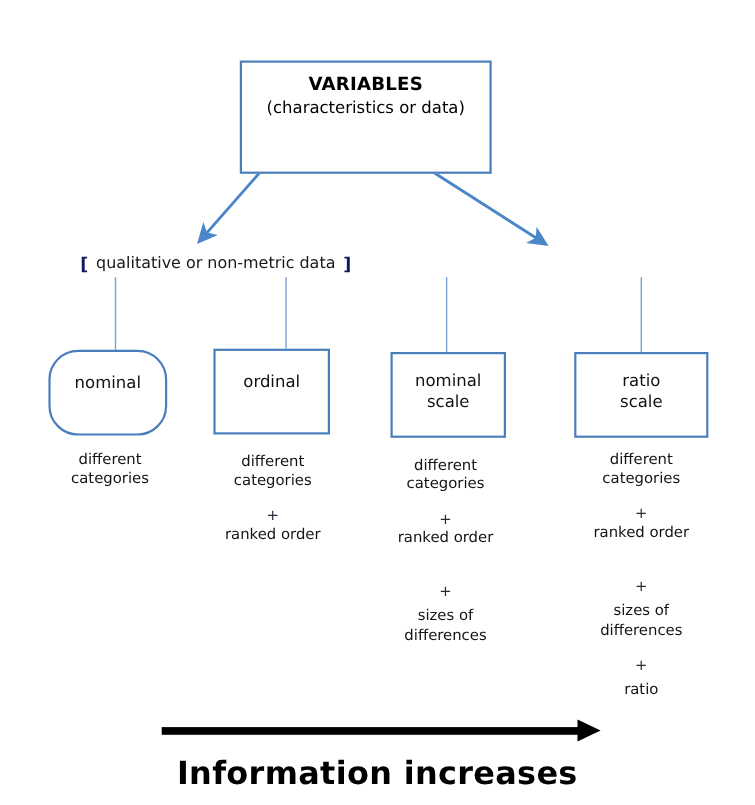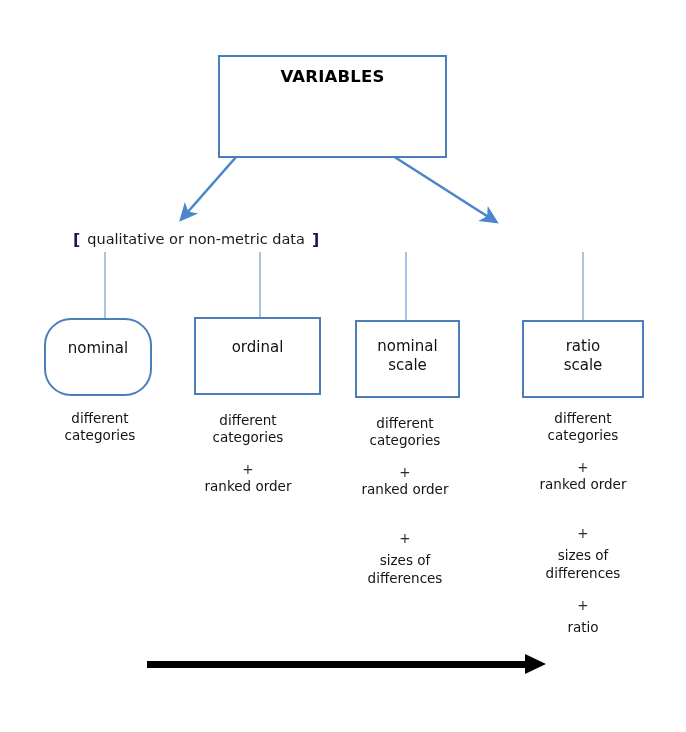--- a/index.html
+++ b/index.html
@@ -145,32 +145,33 @@
     <line x1="368" y1="140" x2="490" y2="218" stroke="#4a86c8" stroke-width="2.6" marker-end="url(#bluehead)"></line>
 
     <line x1="105" y1="252" x2="105" y2="318" stroke="#7ba3d0" stroke-width="1.3"></line>
     <line x1="260" y1="252" x2="260" y2="317" stroke="#7ba3d0" stroke-width="1.3"></line>
     <line x1="406" y1="252" x2="406" y2="320" stroke="#7ba3d0" stroke-width="1.3"></line>
     <line x1="583" y1="252" x2="583" y2="320" stroke="#7ba3d0" stroke-width="1.3"></line>
   </svg>
 
   <div class="node-box root-box">
     <div class="root-title">VARIABLES</div>
+    <div class="root-sub">(characteristics or data)</div>
   </div>
 
   <div class="group-label" style="left:55px; top:230px;">
     <span class="bracket">[</span><span class="group-text">qualitative or non-metric data</span><span class="bracket">]</span>
   </div>
 
 
   <div class="node-box leaf-box" style="left:44px; top:318px; width:108px; height:78px;border-radius:27px;">
     <div class="leaf-label" style="top:19px;">nominal</div>
   </div>
 
-  <div class="node-box leaf-box" style="left:194px; top:317px; width:127px; height:78px;">
+  <div class="node-box leaf-box" style="left:194px; top:317px; width:106px; height:78px;">
     <div class="leaf-label" style="top:19px;">ordinal</div>
   </div>
 
   <div class="node-box leaf-box" style="left:355px; top:320px; width:105px; height:78px;">
     <div class="leaf-label" style="top:15px;">nominal</div>
     <div class="leaf-label" style="top:34px;">scale</div>
   </div>
 
   <div class="node-box leaf-box" style="left:522px; top:320px; width:122px; height:78px;">
     <div class="leaf-label" style="top:15px;">ratio</div>
@@ -207,14 +208,15 @@
       <div class="desc-item plus" style="top: 120px;">+</div>
       <div class="desc-item" style="top: 142px;">sizes of</div>
       <div class="desc-item" style="top: 160px;">differences</div>
       <div class="desc-item plus" style="top: 192px;">+</div>
       <div class="desc-item" style="top: 214px;">ratio</div>
     </div>
 
   <div class="big-arrow-shaft"></div>
   <div class="big-arrow-head"></div>
 
+  <div class="big-caption">Information increases</div>
 
 </div>
 
 </body></html>

